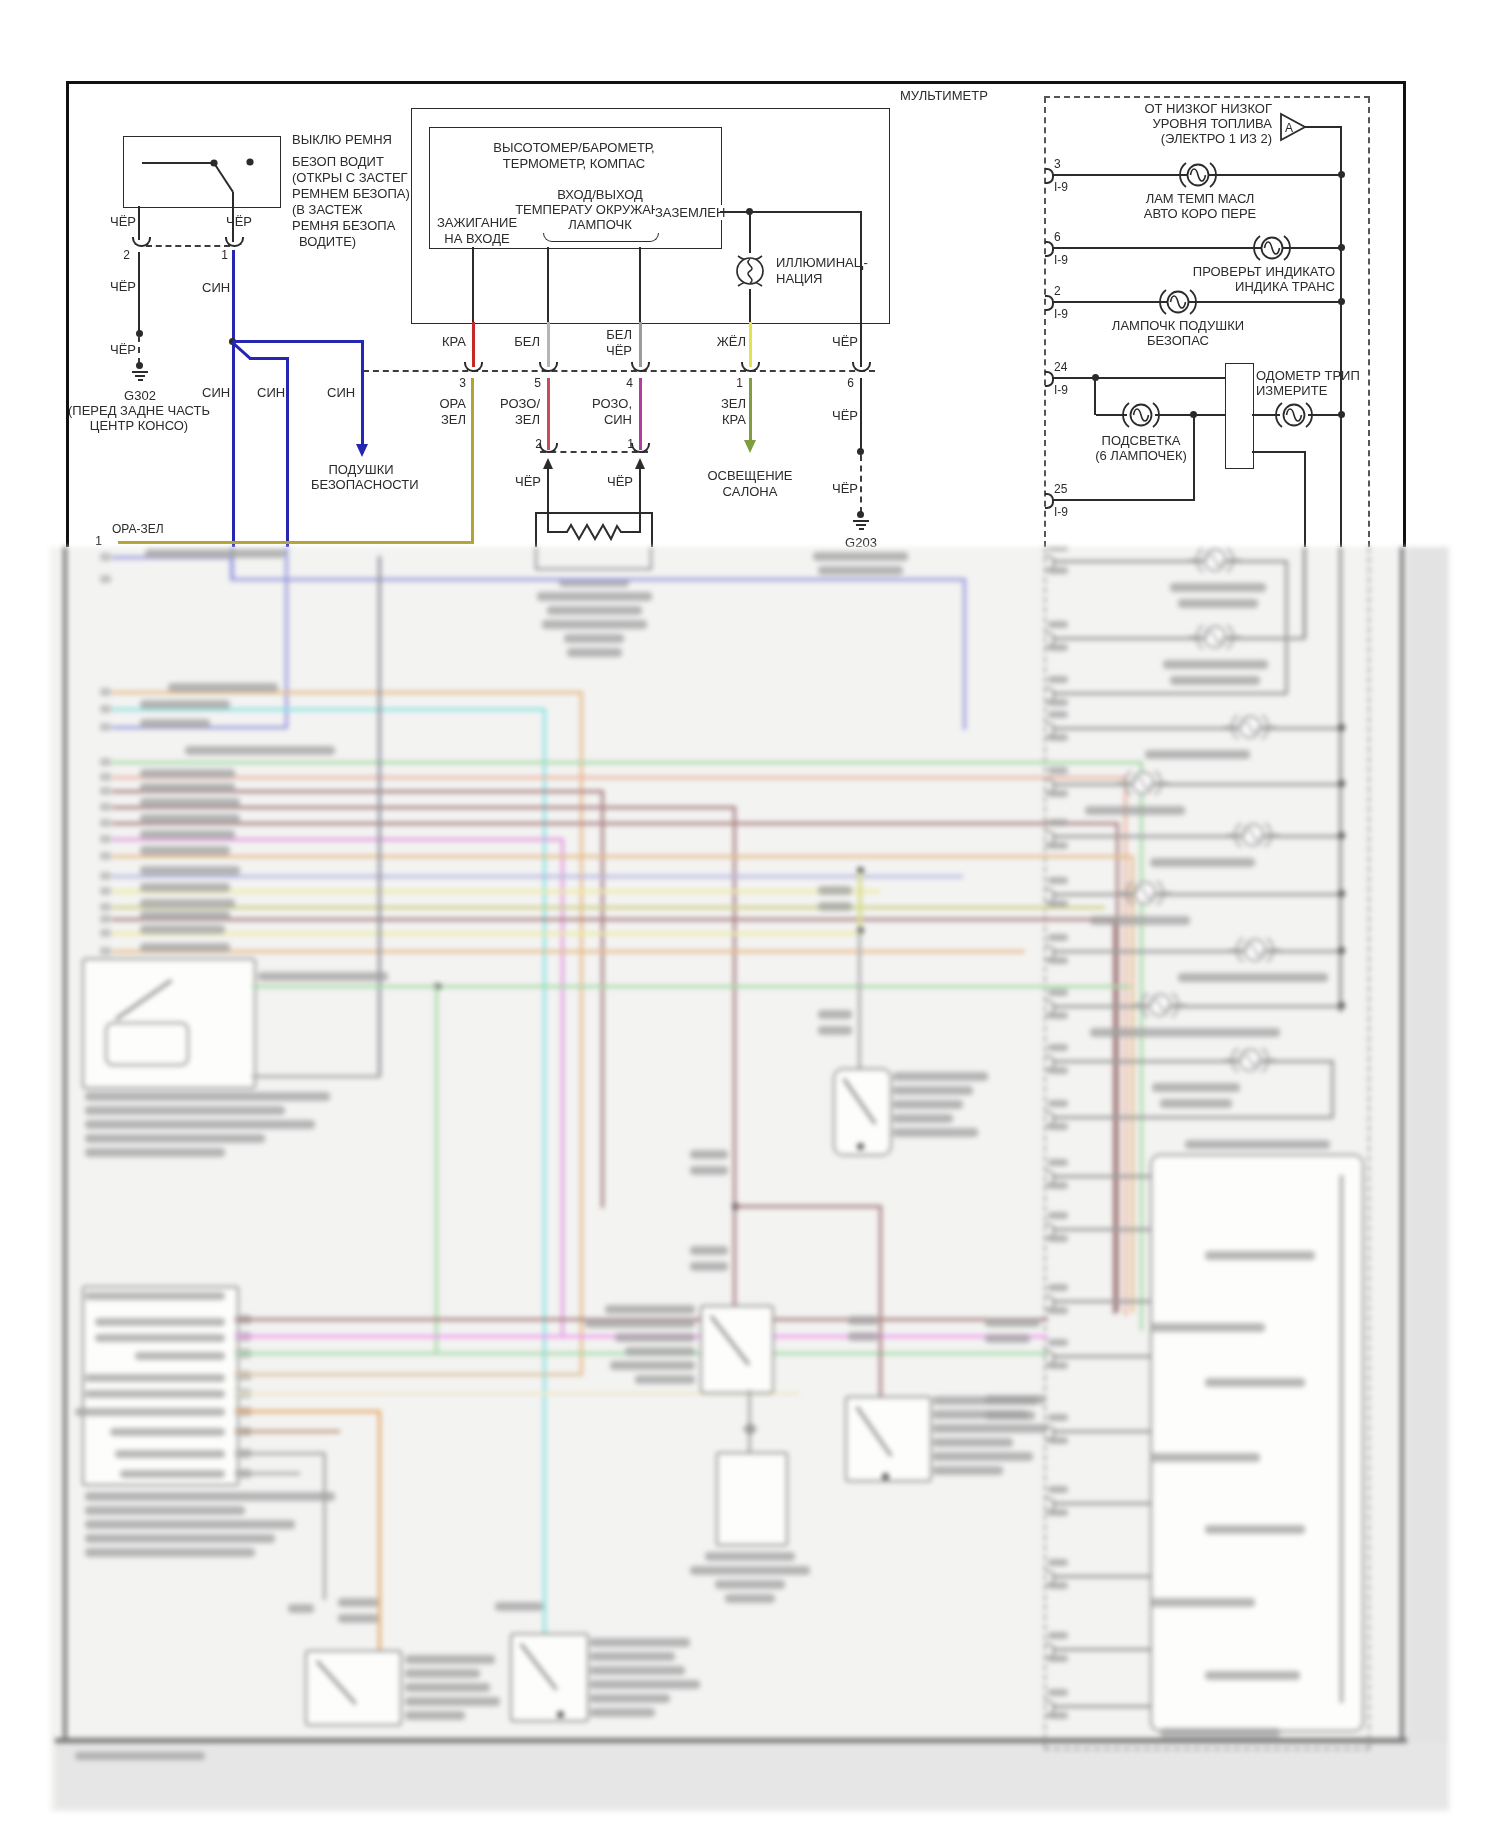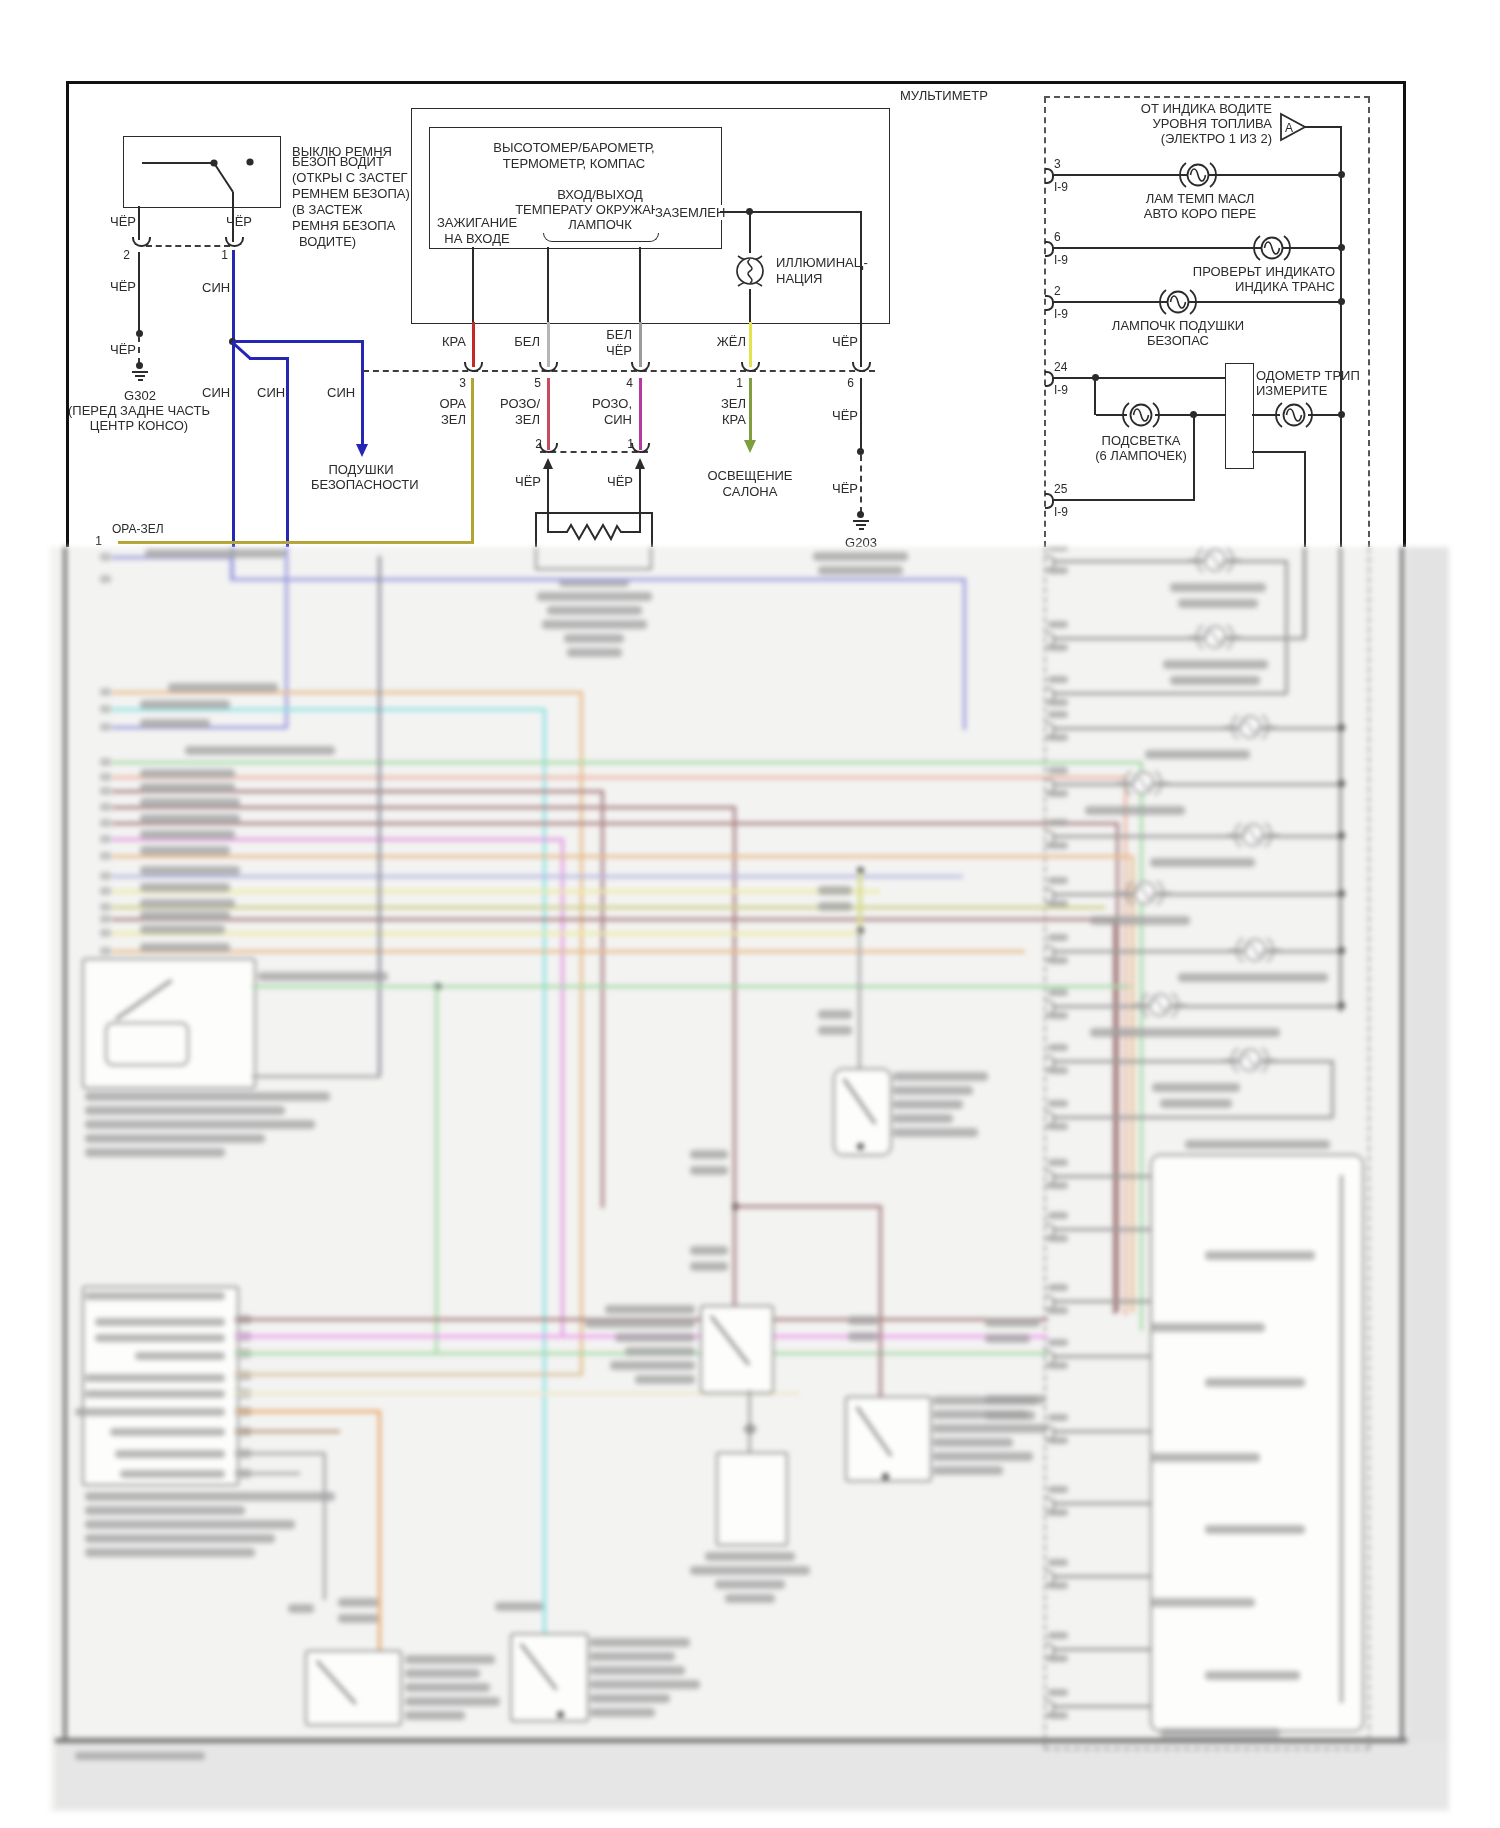--- a/index.html
+++ b/index.html
@@ -63,21 +63,21 @@
     <div class="w" style="left:1403px;top:81px;width:3px;height:466px;background:#111"></div>
 
     <div class="bx" style="left:123px;top:136px;width:156px;height:70px"></div>
     <svg class="abs" style="left:123px;top:136px" width="156" height="70">
       <line x1="19" y1="27" x2="91" y2="27" stroke="#2b2b2b" stroke-width="2"></line>
       <line x1="91" y1="27" x2="110" y2="56" stroke="#2b2b2b" stroke-width="2"></line>
       <line x1="110" y1="56" x2="110" y2="70" stroke="#2b2b2b" stroke-width="2"></line>
       <circle cx="91" cy="27" r="3.6" fill="#2b2b2b"></circle>
       <circle cx="127" cy="26" r="3.6" fill="#2b2b2b"></circle>
     </svg>
-    <div class="t" style="left:292px;top:144px">ВЫКЛЮ РЕМНЯ</div>
+    <div class="t" style="left:292px;top:132px">ВЫКЛЮ РЕМНЯ</div>
     <div class="t" style="left:292px;top:154px">БЕЗОП ВОДИТ</div>
     <div class="t" style="left:292px;top:170px">(ОТКРЫ С ЗАСТЕГ</div>
     <div class="t" style="left:292px;top:186px">РЕМНЕМ БЕЗОПА)</div>
     <div class="t" style="left:292px;top:202px">(В ЗАСТЕЖ</div>
     <div class="t" style="left:292px;top:218px">РЕМНЯ БЕЗОПА</div>
     <div class="t" style="left:299px;top:234px">ВОДИТЕ)</div>
 
     <div class="w" style="left:138px;top:206px;width:2.4px;height:34px;background:#2b2b2b"></div>
     <div class="t tr" style="left:92px;top:214px;width:44px">ЧЁР</div>
     <div class="dsh" style="left:146px;top:245px;width:84px"></div>
@@ -210,21 +210,21 @@
     <div class="w" style="left:535px;top:512px;width:118px;height:2px;background:#2b2b2b"></div>
     <div class="w" style="left:535px;top:512px;width:2px;height:35px;background:#2b2b2b"></div>
     <div class="w" style="left:651px;top:512px;width:2px;height:35px;background:#2b2b2b"></div>
     <svg class="abs" style="left:547px;top:512px" width="95" height="36">
       <path d="M1,0 L1,20 L20,20 L24,13 L32,27 L40,13 L48,27 L56,13 L64,27 L70,14 L74,20 L93,20 L93,0" fill="none" stroke="#2b2b2b" stroke-width="2"></path>
     </svg>
 
     <div class="dshv" style="left:1044px;top:97px;height:450px;border-left-color:#555"></div>
     <div class="dsh" style="left:1044px;top:96px;width:326px;border-top-color:#555"></div>
     <div class="dshv" style="left:1368px;top:97px;height:450px;border-left-color:#555"></div>
-    <div class="t tr" style="left:1072px;top:101px;width:200px">ОТ ИНДИКА ВОДИТЕ</div>
+    <div class="t tr" style="left:1072px;top:101px;width:200px">ОТ НИЗКОГ НИЗКОГ</div>
     <div class="t tr" style="left:1072px;top:116px;width:200px">УРОВНЯ ТОПЛИВА</div>
     <div class="t tr" style="left:1072px;top:131px;width:200px">(ЭЛЕКТРО 1 ИЗ 2)</div>
     <svg class="abs" style="left:1279px;top:112px" width="28" height="30">
       <polygon points="2,2 2,28 26,15" fill="#fff" stroke="#2b2b2b" stroke-width="1.8"></polygon>
       <text x="6" y="20" font-size="12" fill="#2b2b2b">A</text>
     </svg>
     <div class="w" style="left:1305px;top:126px;width:36px;height:2.2px;background:#2b2b2b"></div>
     <div class="w" style="left:1340px;top:126px;width:2.2px;height:421px;background:#2b2b2b"></div>
 
     <div class="pstub" style="left:1045px;top:168px"></div>

